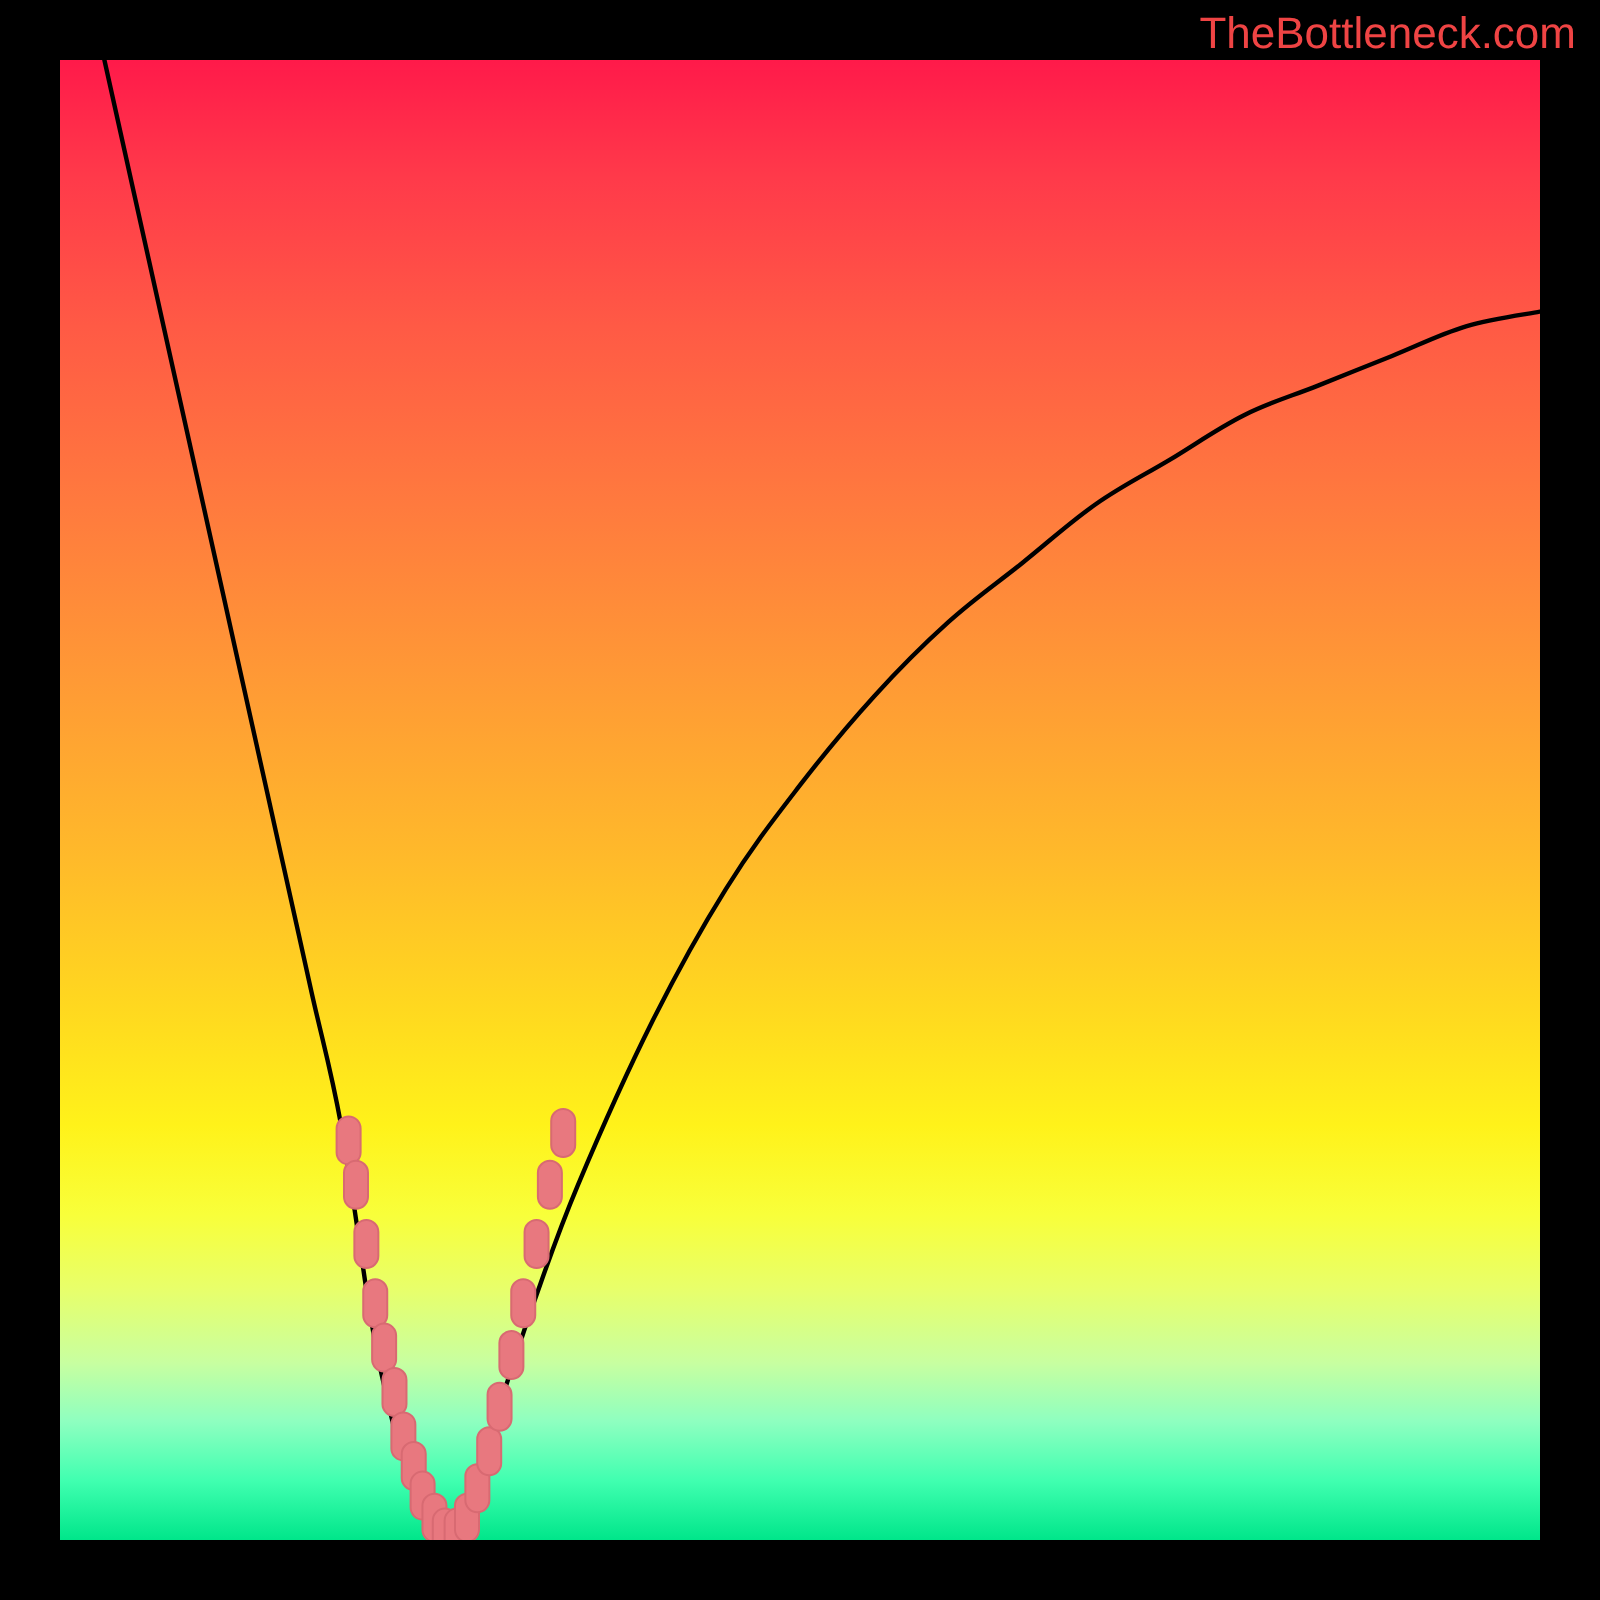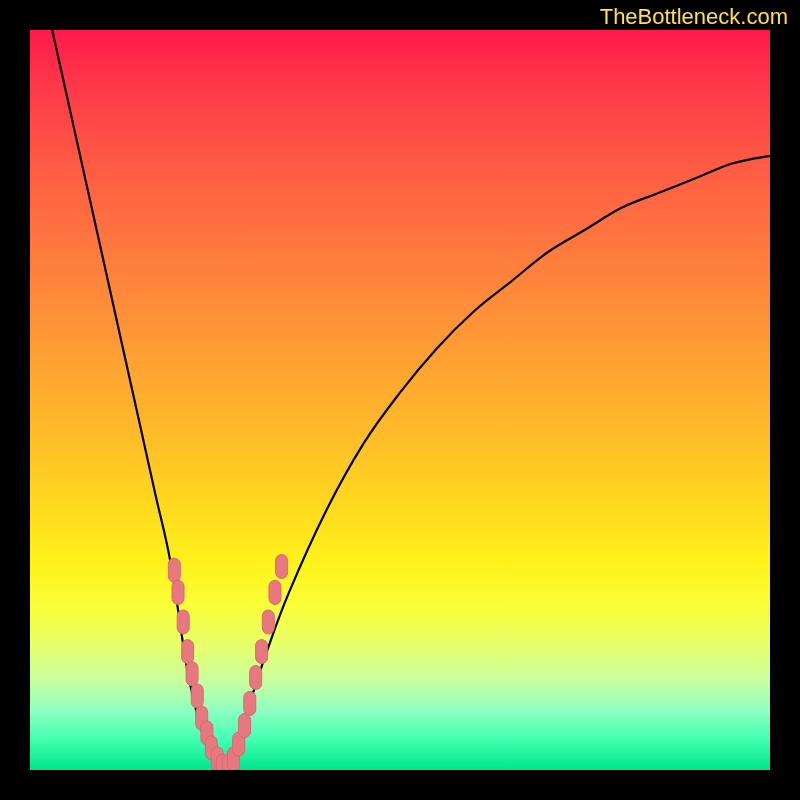--- a/index.html
+++ b/index.html
@@ -42,21 +42,21 @@
       #40ffb0 96%,
       #00e68a 100%
     );
   }
   .watermark {
     position: absolute;
     top: 4px;
     right: 12px;
     font-size: 22px;
     font-weight: 500;
-    color: #fde047;
+    color: #ef4444;
     user-select: none;
   }
   svg.curves {
     position: absolute;
     left: 0;
     top: 0;
   }
 </style>
 </head>
 <body>

